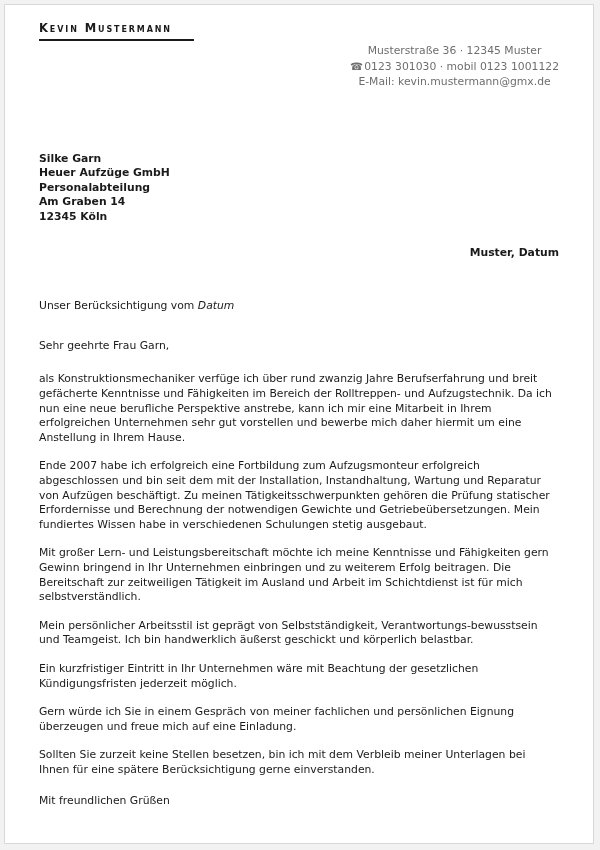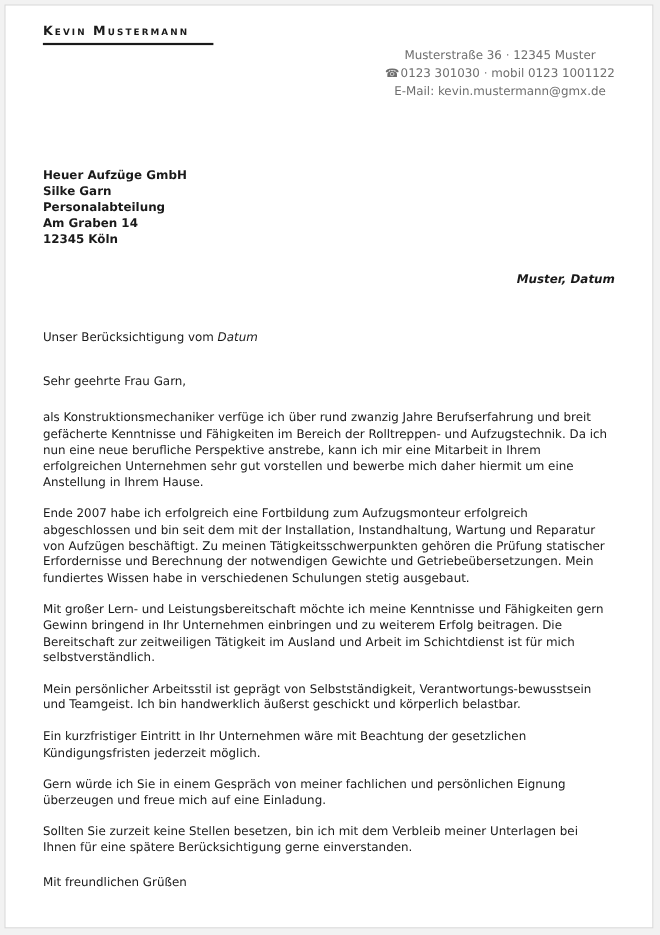--- a/index.html
+++ b/index.html
@@ -83,21 +83,20 @@
   }
   .recipient div {
     white-space: nowrap;
   }
   .date-line {
     margin-top: 22px;
     text-align: right;
     font-size: 10.8px;
     color: #1a1a1a;
     font-weight: bold;
-    font-style: italic;
   }
 
   
   .subject-block {
     margin-top: 40px;
   }
   .subject {
     font-size: 11px;
     font-weight: bold;
     color: #1a1a1a;
@@ -151,22 +150,22 @@
       <div class="contact-block">
         <div class="contact-line">Musterstraße 36 · 12345 Muster</div>
         <div class="contact-line">
           <span class="phone-icon">☎</span><span>0123 301030 · mobil 0123 1001122</span>
         </div>
         <div class="contact-line">E-Mail: kevin.mustermann@gmx.de</div>
       </div>
     </div>
 
     <div class="recipient">
+      <div>Silke Garn</div>
       <div>Heuer Aufzüge GmbH</div>
-      <div>Silke Garn</div>
       <div>Personalabteilung</div>
       <div>Am Graben 14</div>
       <div>12345 Köln</div>
     </div>
 
     <div class="date-line">Muster, Datum</div>
 
     <div class="subject-block">
       <div class="subject-sub"><span>Unser Berücksichtigung vom </span><span class="em">Datum</span></div>
     </div>

